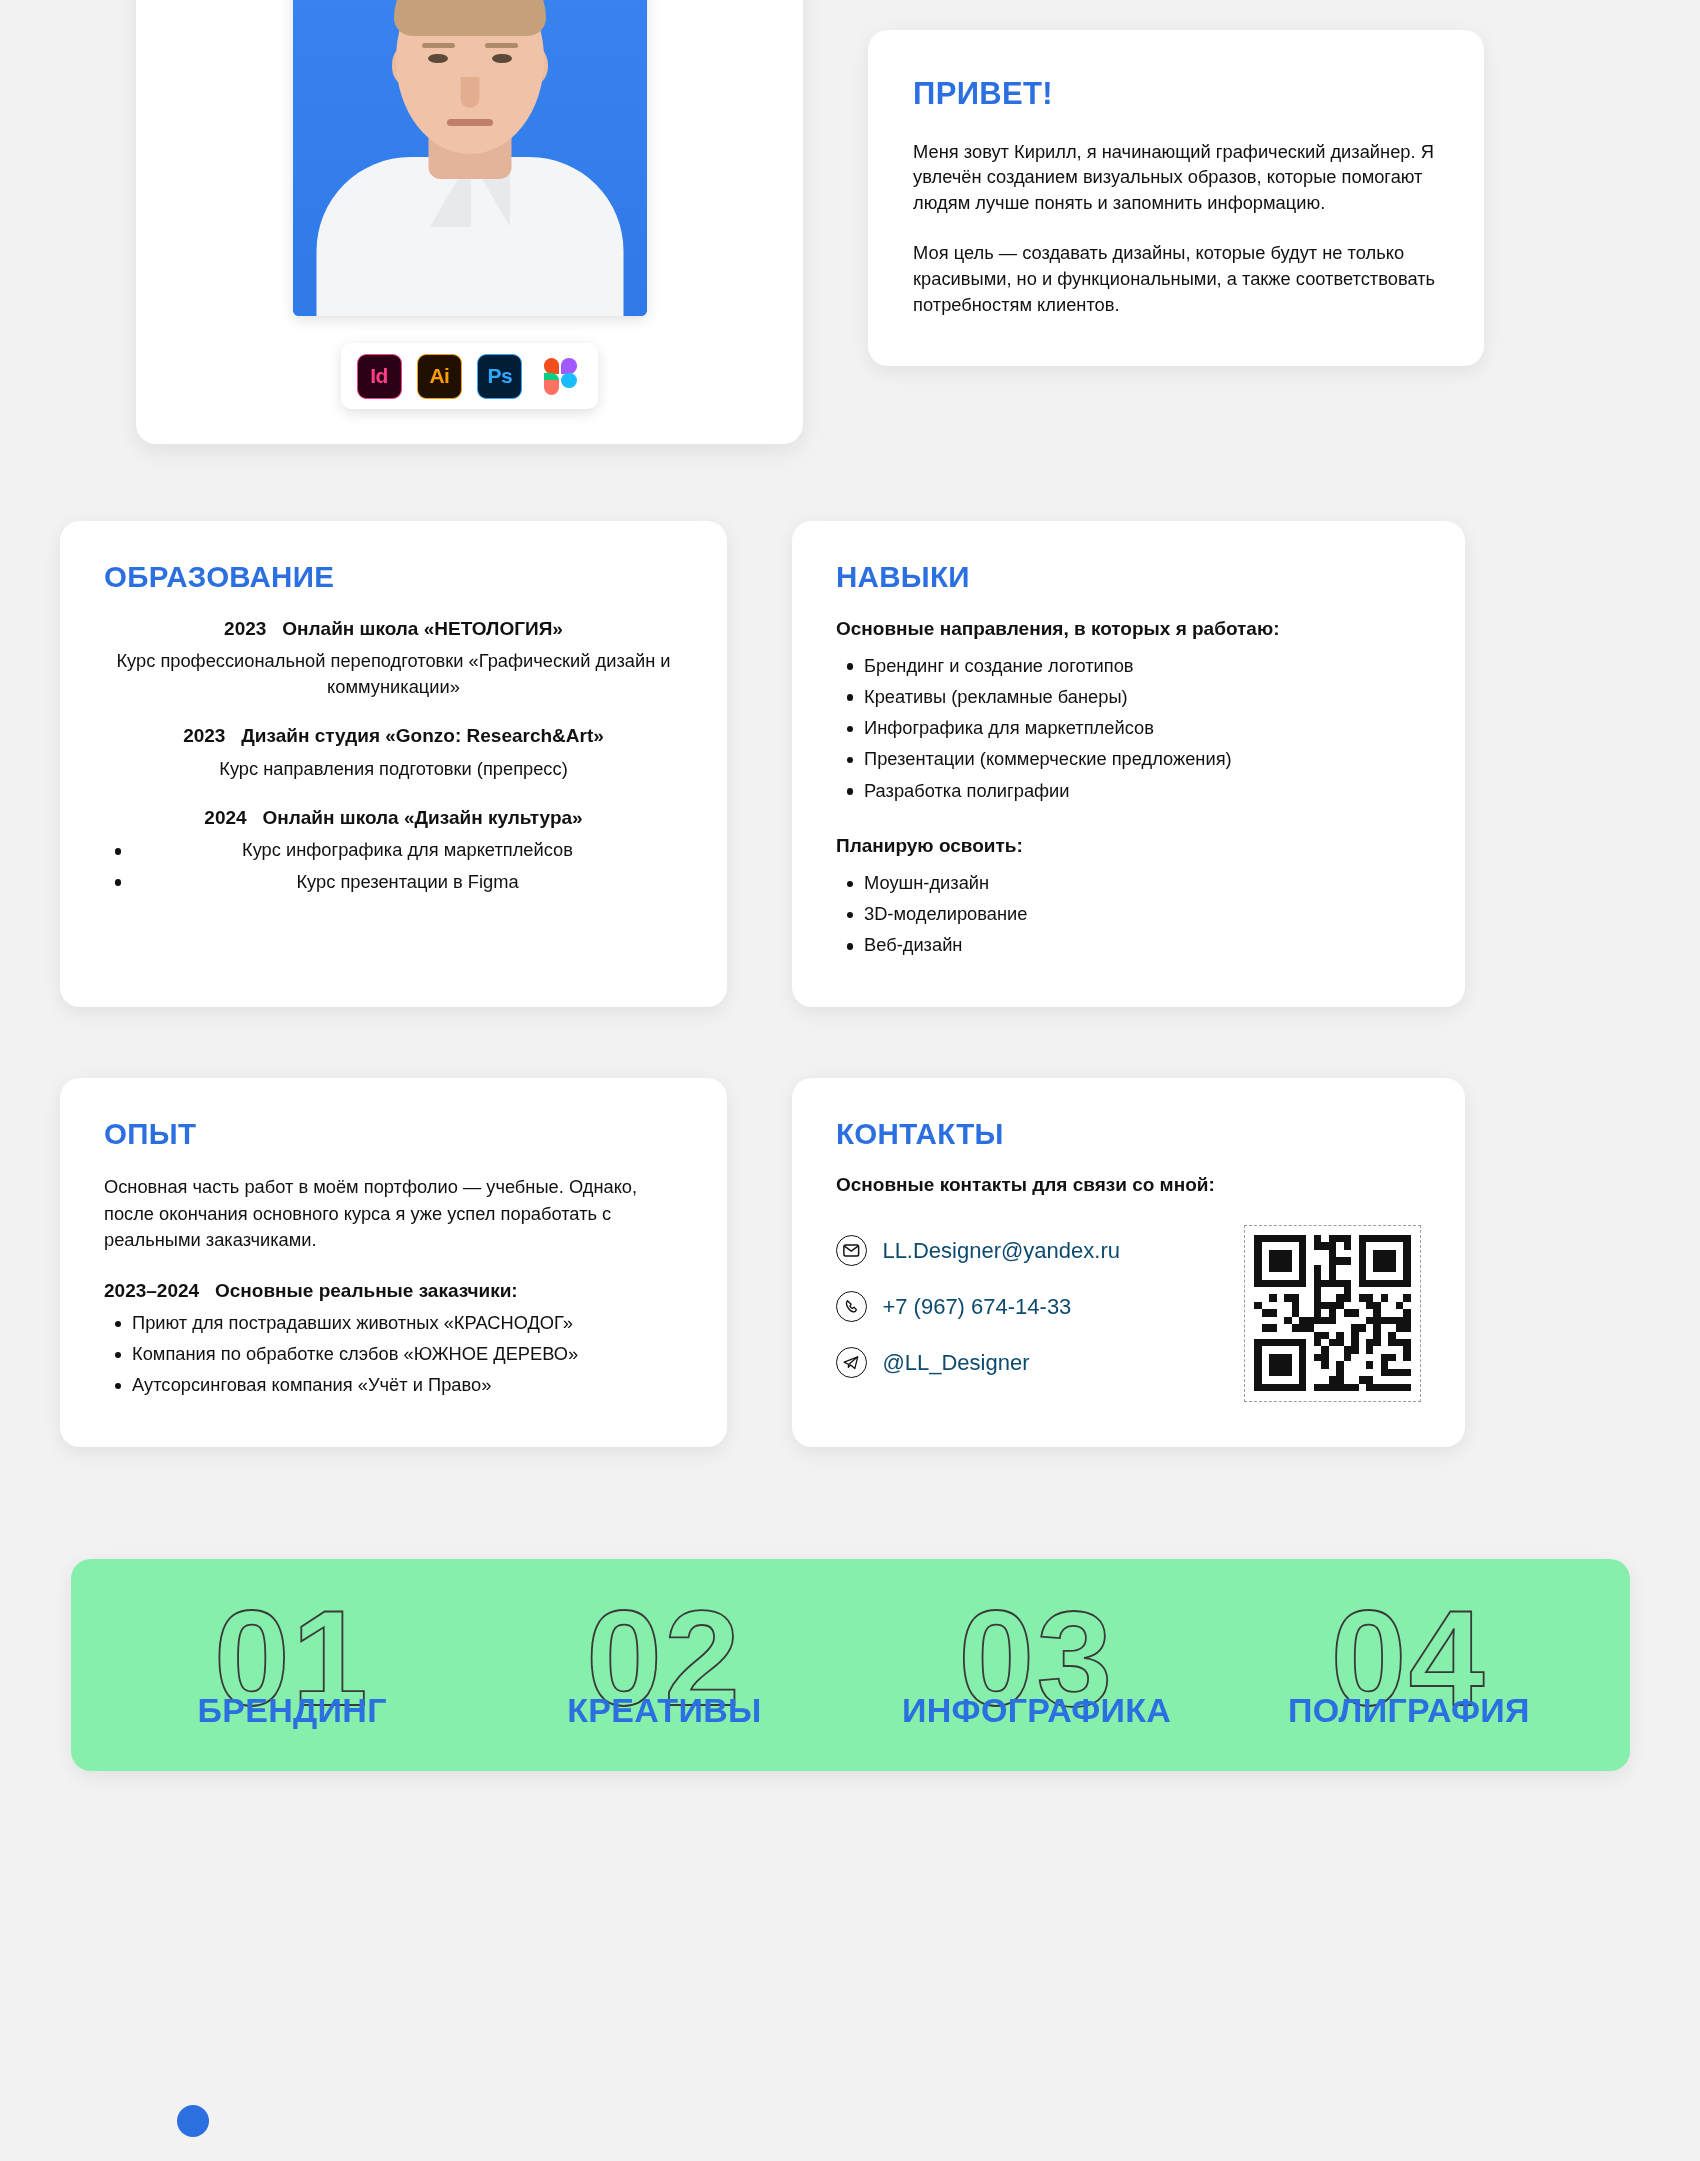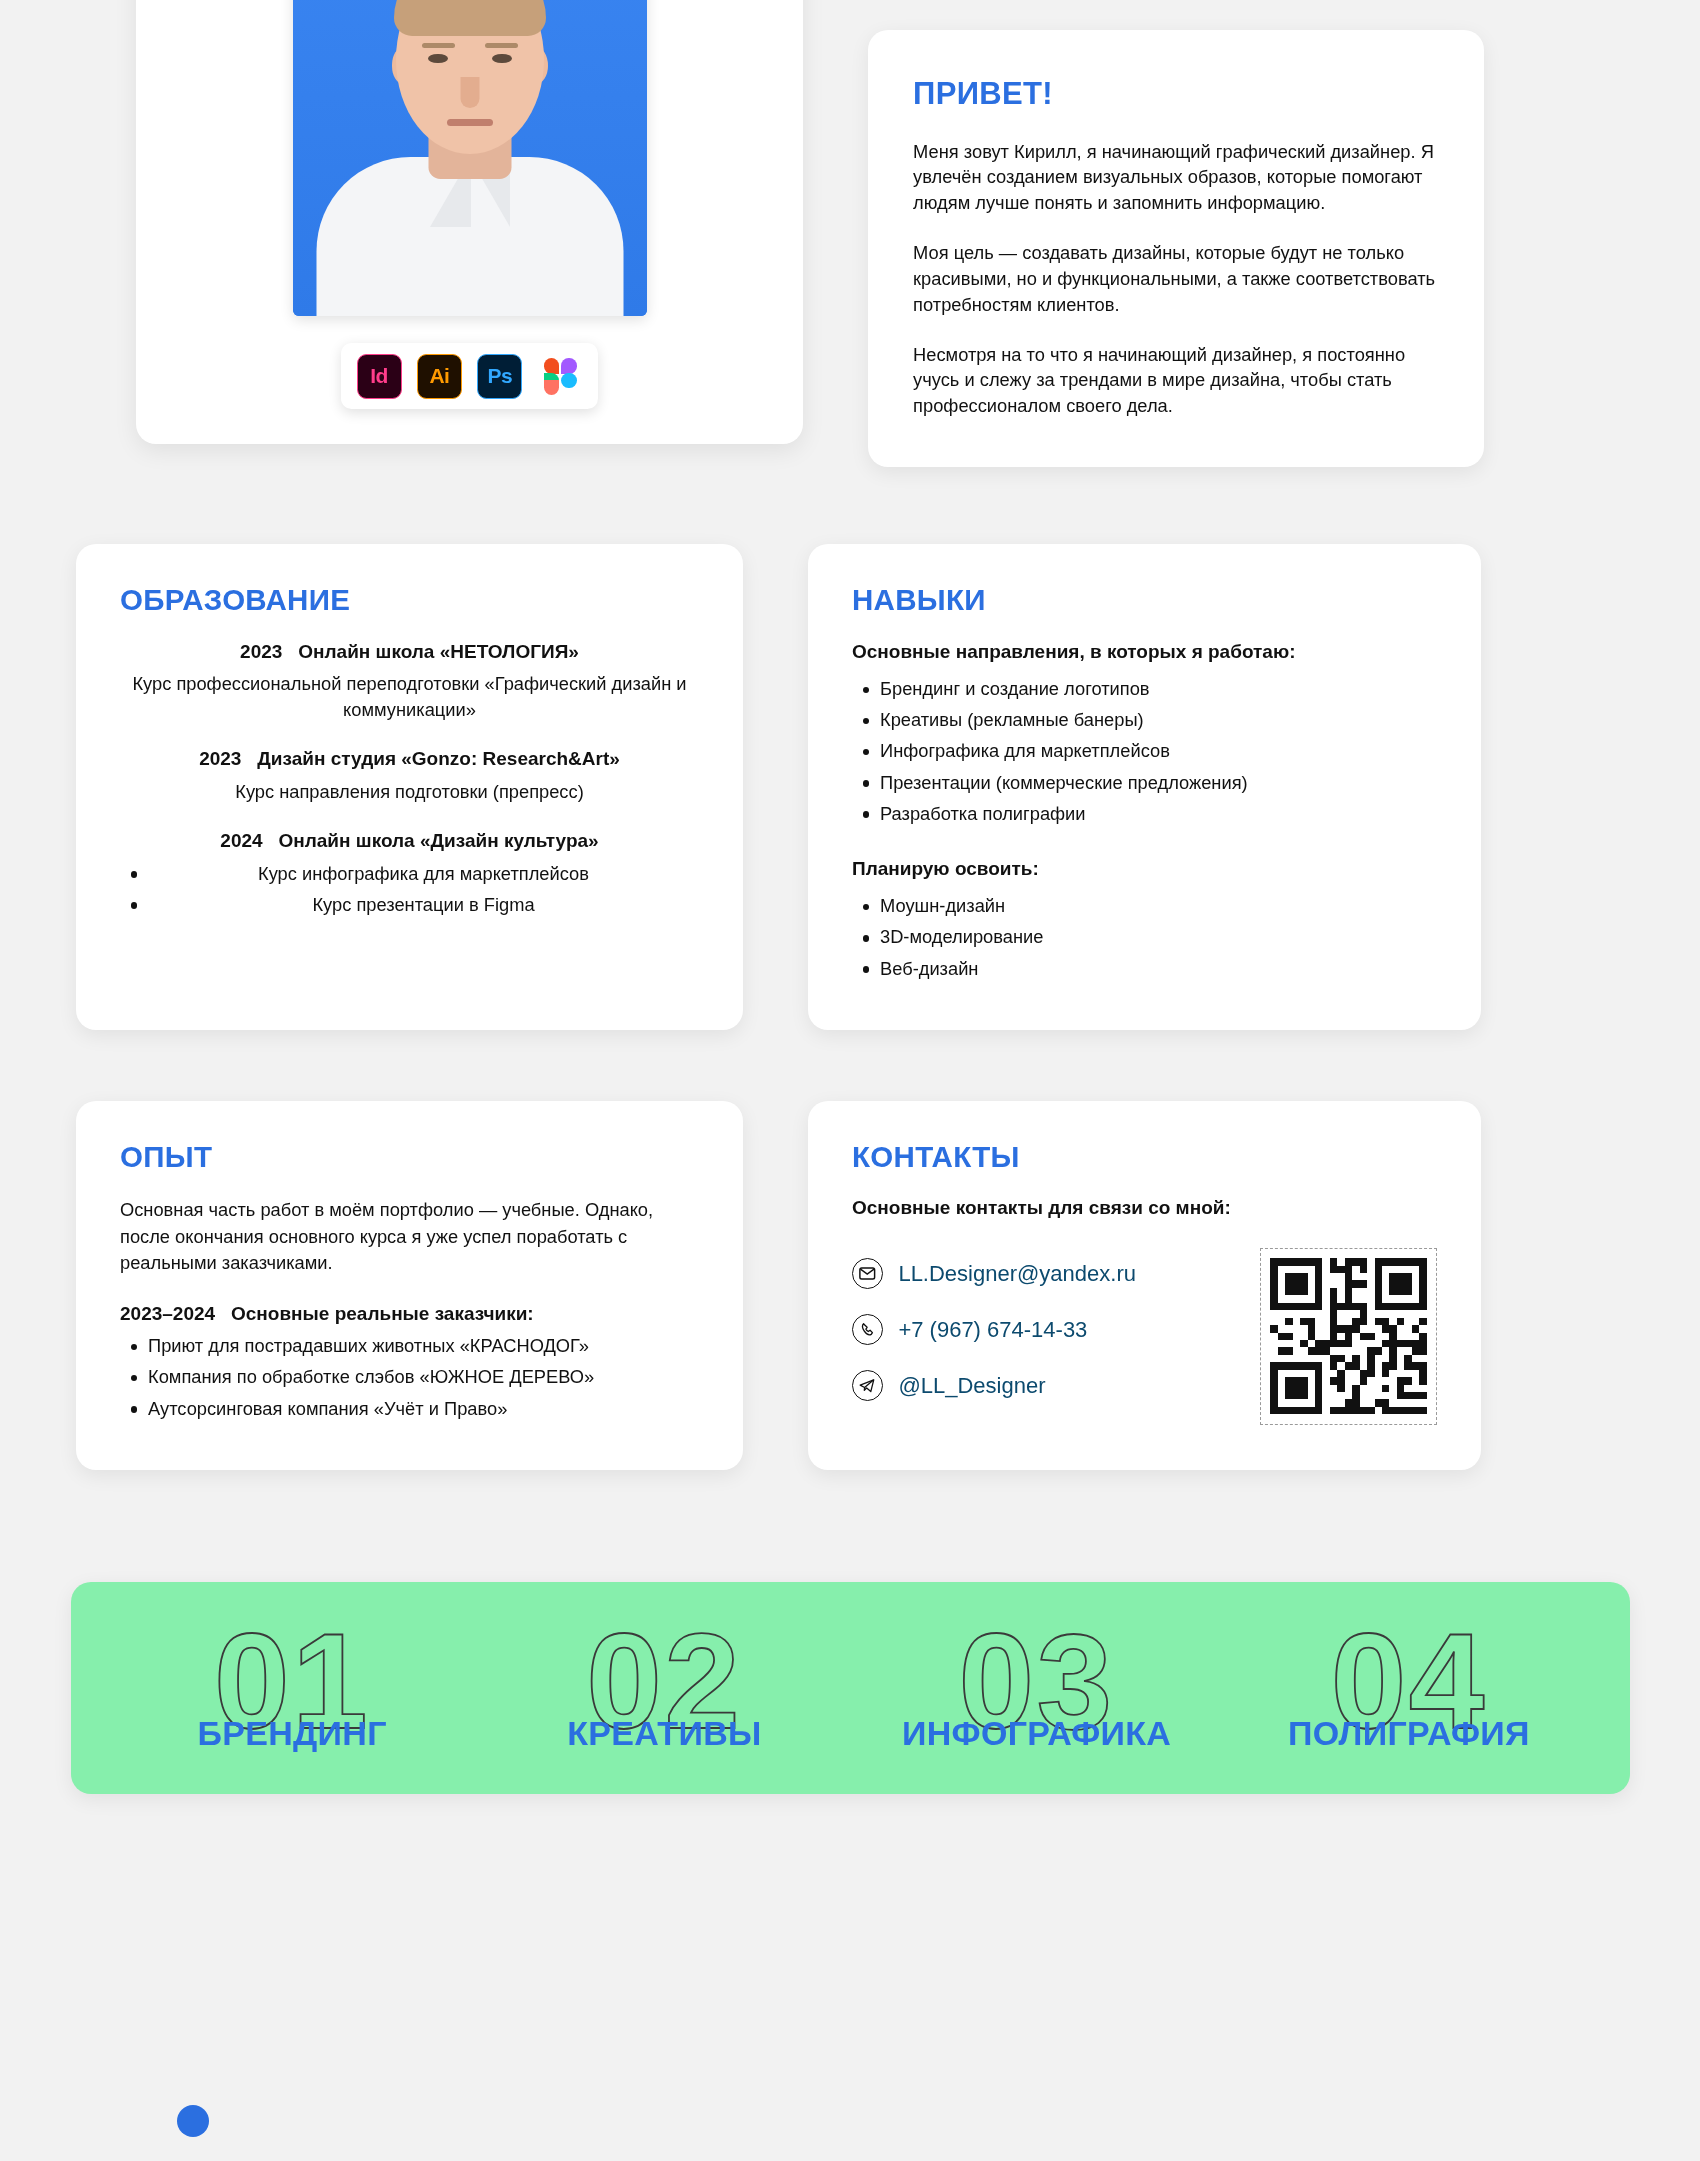--- a/index.html
+++ b/index.html
@@ -147,21 +147,21 @@
   .hello-title { color:#2b6fe0; font-weight:bold; font-size:31px; margin-bottom:27px; letter-spacing:0.3px;}
   .hello-p { font-size: 18.3px; line-height: 1.42; color: #111; margin-bottom: 23.6px; }
   .hello-p:last-child { margin-bottom: 0; }
 
   
   .grid {
     display: grid;
     grid-template-columns: 667px 673px;
     column-gap: 65px;
     row-gap: 71px;
-    padding: 77px 142px 0 76px;
+    padding: 77px 142px 0 60px;
   }
   .grid .card { padding: 41px 44px 43px 44px; }
 
   .sub-head {
     font-size: 19px; font-weight: bold; color: #111; margin-bottom: 13px;
   }
   .block { margin-bottom: 26px; text-align: center; }
   .block:last-child { margin-bottom: 0; }
   .edu-line { font-size: 19px; font-weight: bold; color: #111; margin-bottom: 8.3px; }
   .edu-year { display: inline-block; margin-right: 10.6px; }
@@ -278,21 +278,20 @@
           <span class="fig-dot fig-d"></span>
           <span class="fig-dot fig-e"></span>
         </div>
       </div>
     </div>
 
     <div class="card hello-card">
       <div class="hello-title">ПРИВЕТ!</div>
       <div class="hello-p">Меня зовут Кирилл, я начинающий графический дизайнер. Я увлечён созданием визуальных образов, которые помогают людям лучше понять и запомнить информацию.</div>
       <div class="hello-p">Моя цель — создавать дизайны, которые будут не только красивыми, но и функциональными, а также соответствовать потребностям клиентов.</div>
-      <div class="hello-p">Несмотря на то что я начинающий дизайнер, я постоянно учусь и слежу за трендами в мире дизайна, чтобы стать профессионалом своего дела.</div>
     </div>
   </div>
 
   <div class="grid">
 
     <div class="card">
       <div class="card-title">ОБРАЗОВАНИЕ</div>
 
       <div class="block">
         <div class="edu-line">

